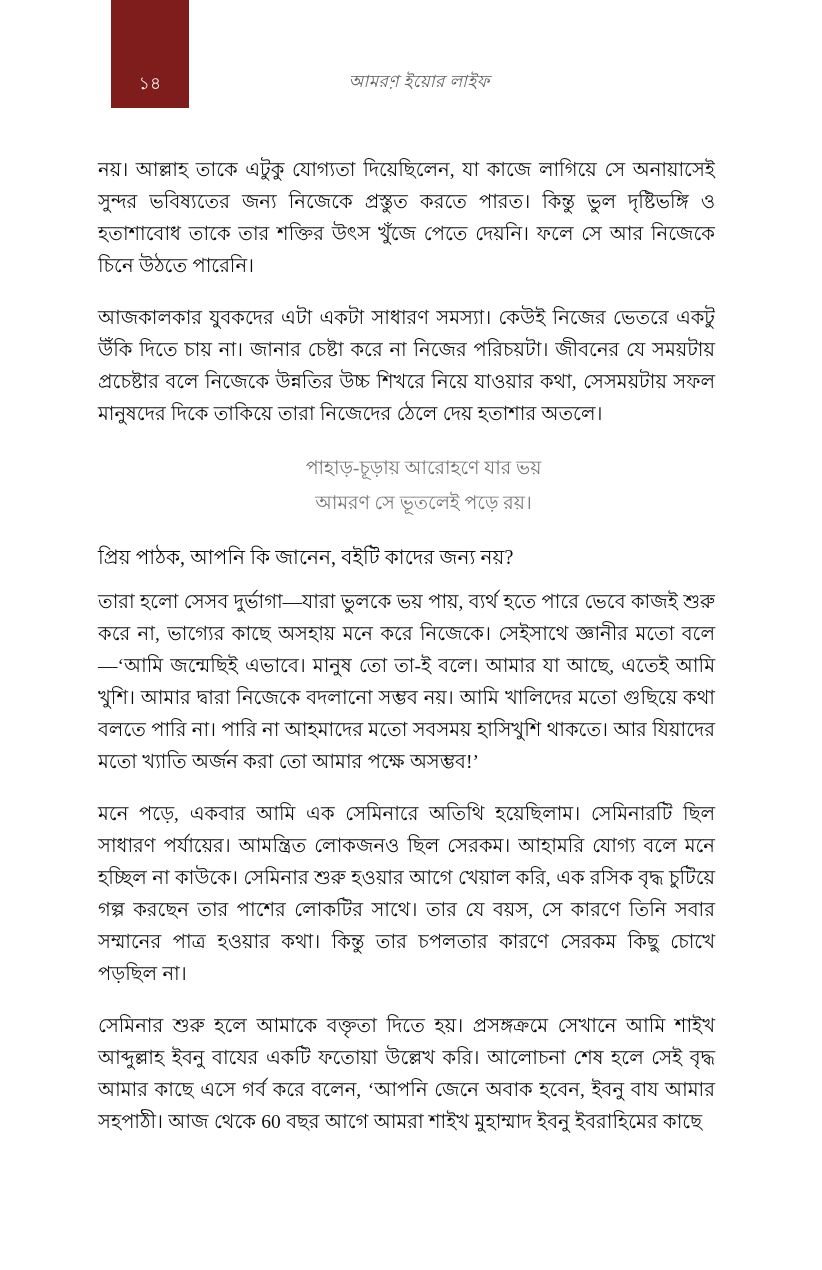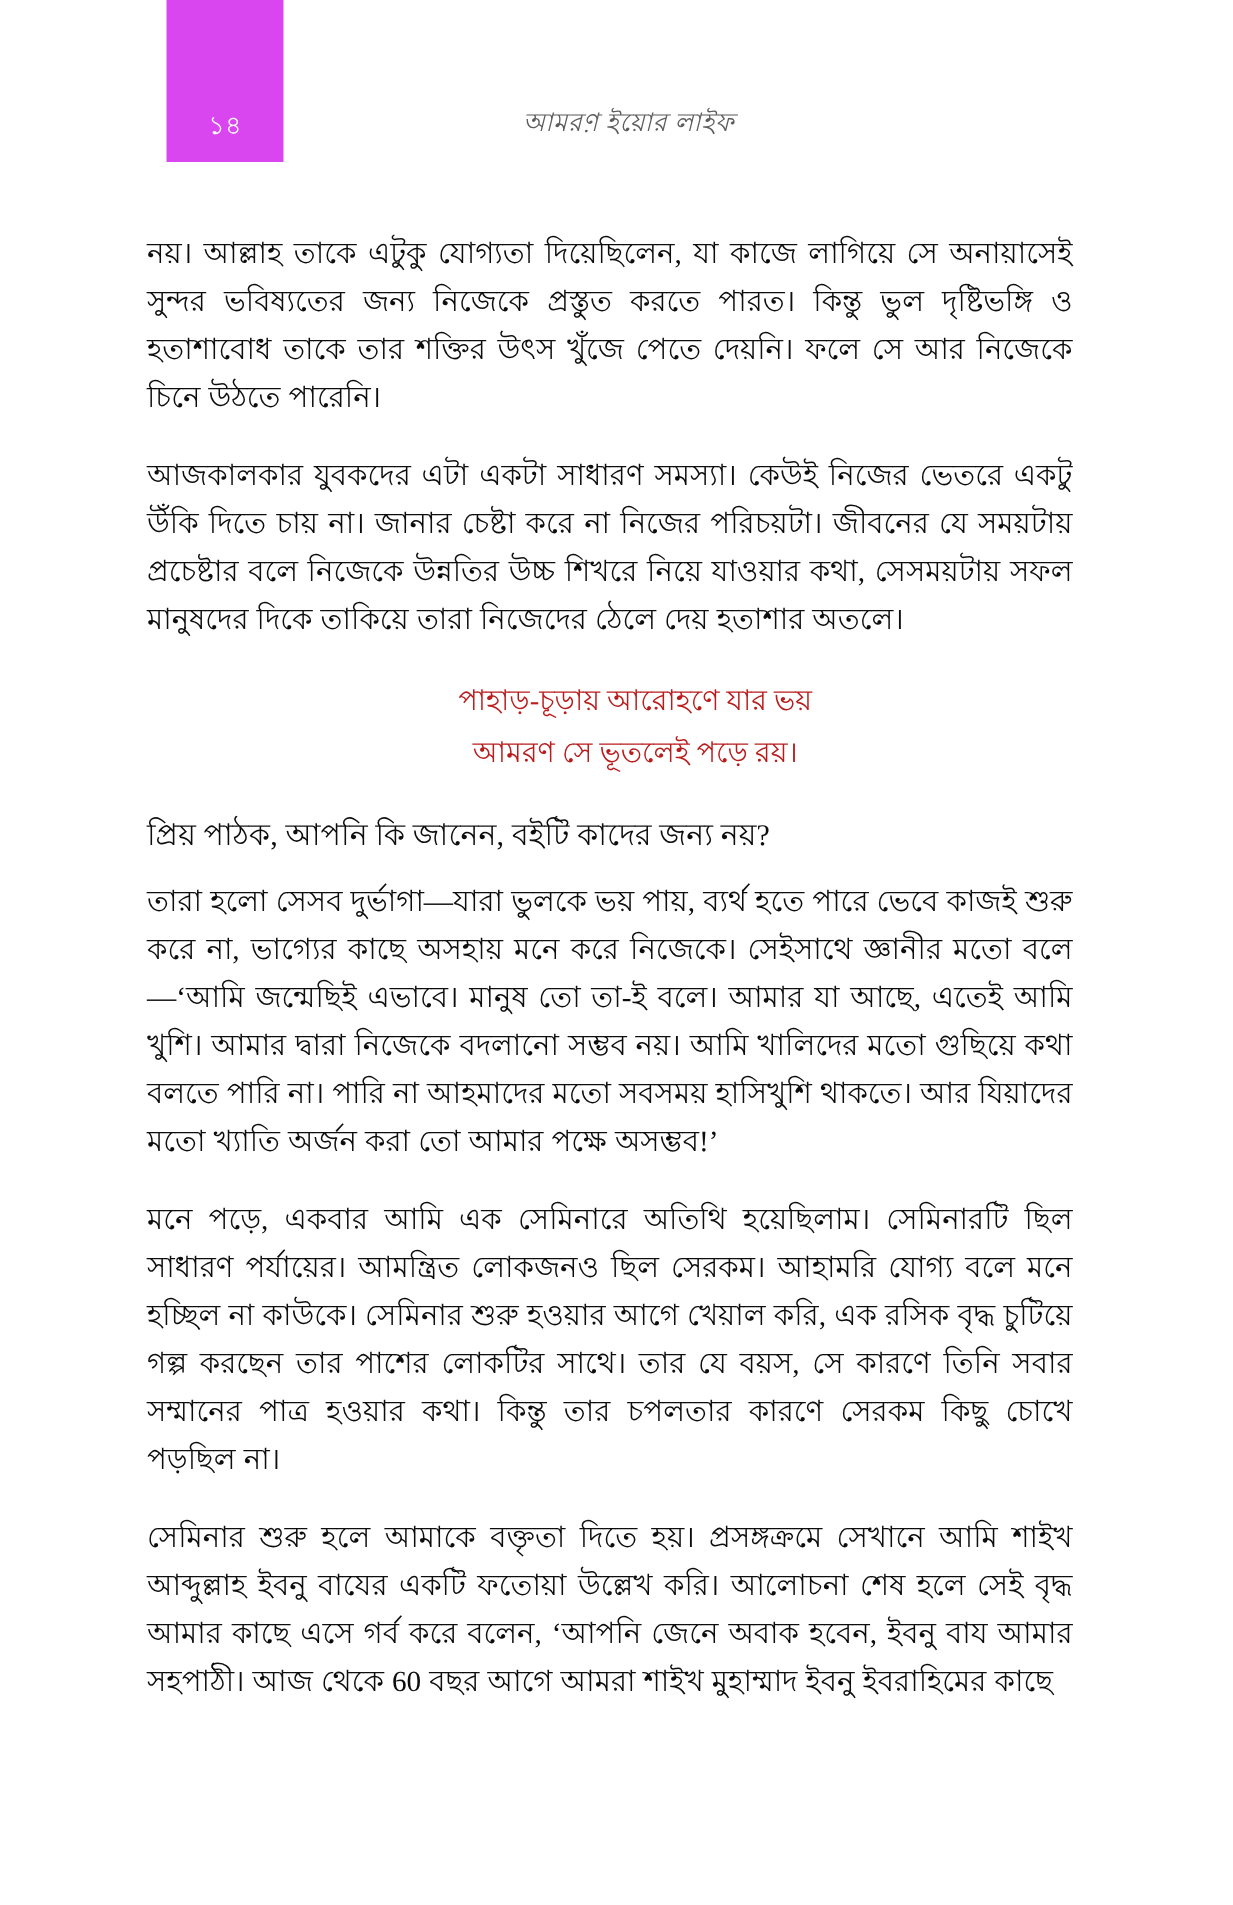--- a/index.html
+++ b/index.html
@@ -29,21 +29,21 @@
     top: 0;
     width: 822px;
     height: 110px;
   }
   .folio-box {
     position: absolute;
     left: 111px;
     top: 0;
     width: 78px;
     height: 108px;
-    background: #d946ef;
+    background: #7f1d1d;
     display: flex;
     align-items: flex-end;
     justify-content: center;
     padding-bottom: 16px;
     box-sizing: border-box;
   }
   .folio-number {
     color: #ffffff;
     font-size: 17px;
     line-height: 1;
@@ -84,21 +84,21 @@
   p.para:last-child { margin-bottom: 0; }
 
   .verse {
     margin: 6px 0 14px 0;
     text-align: center;
     padding-left: 34px;
   }
   .verse-line {
     font-size: 19px;
     line-height: 35px;
-    color: #b91c1c;
+    color: #737373;
   }
 
   h2.section-heading {
     margin: 22px 0 14px 0;
     font-size: 20px;
     line-height: 30px;
     font-weight: normal;
     text-align: left;
     letter-spacing: 0.1px;
   }

